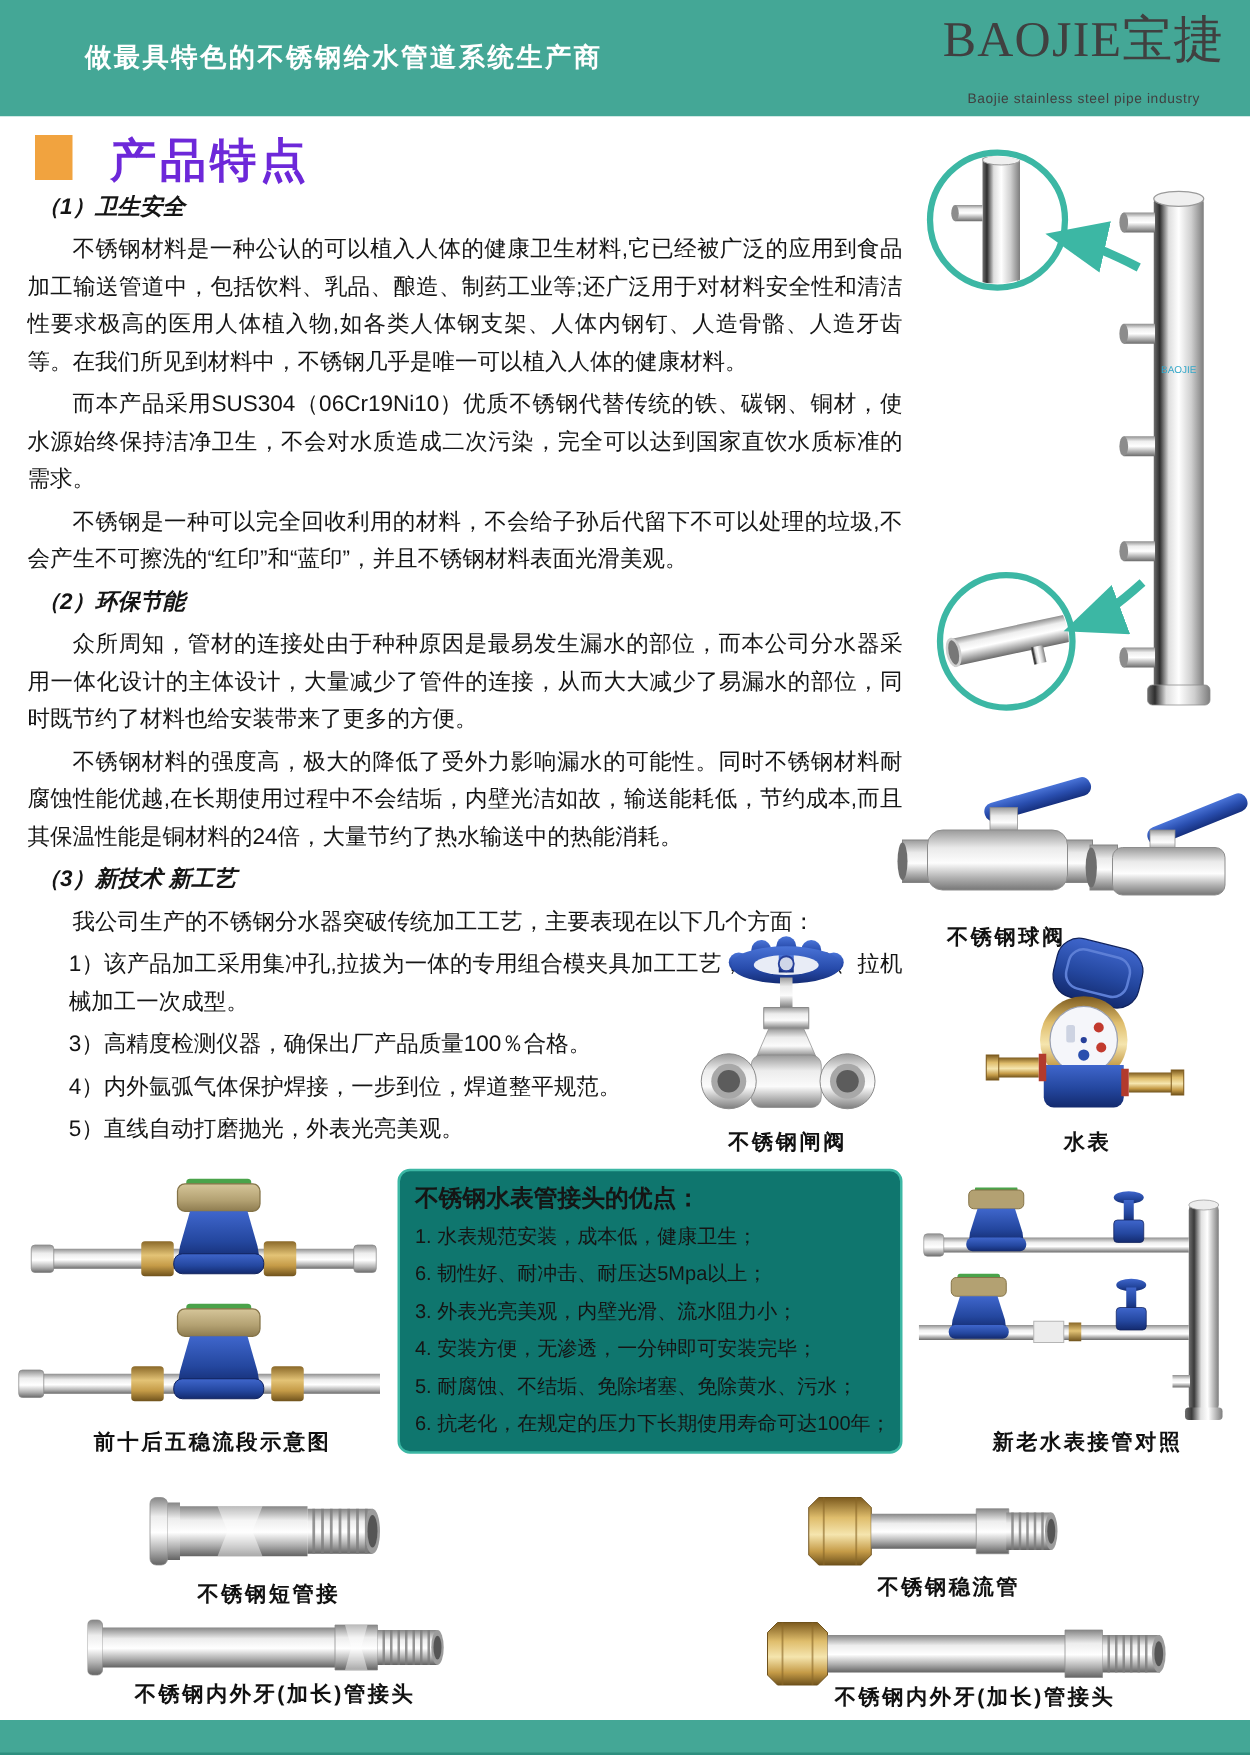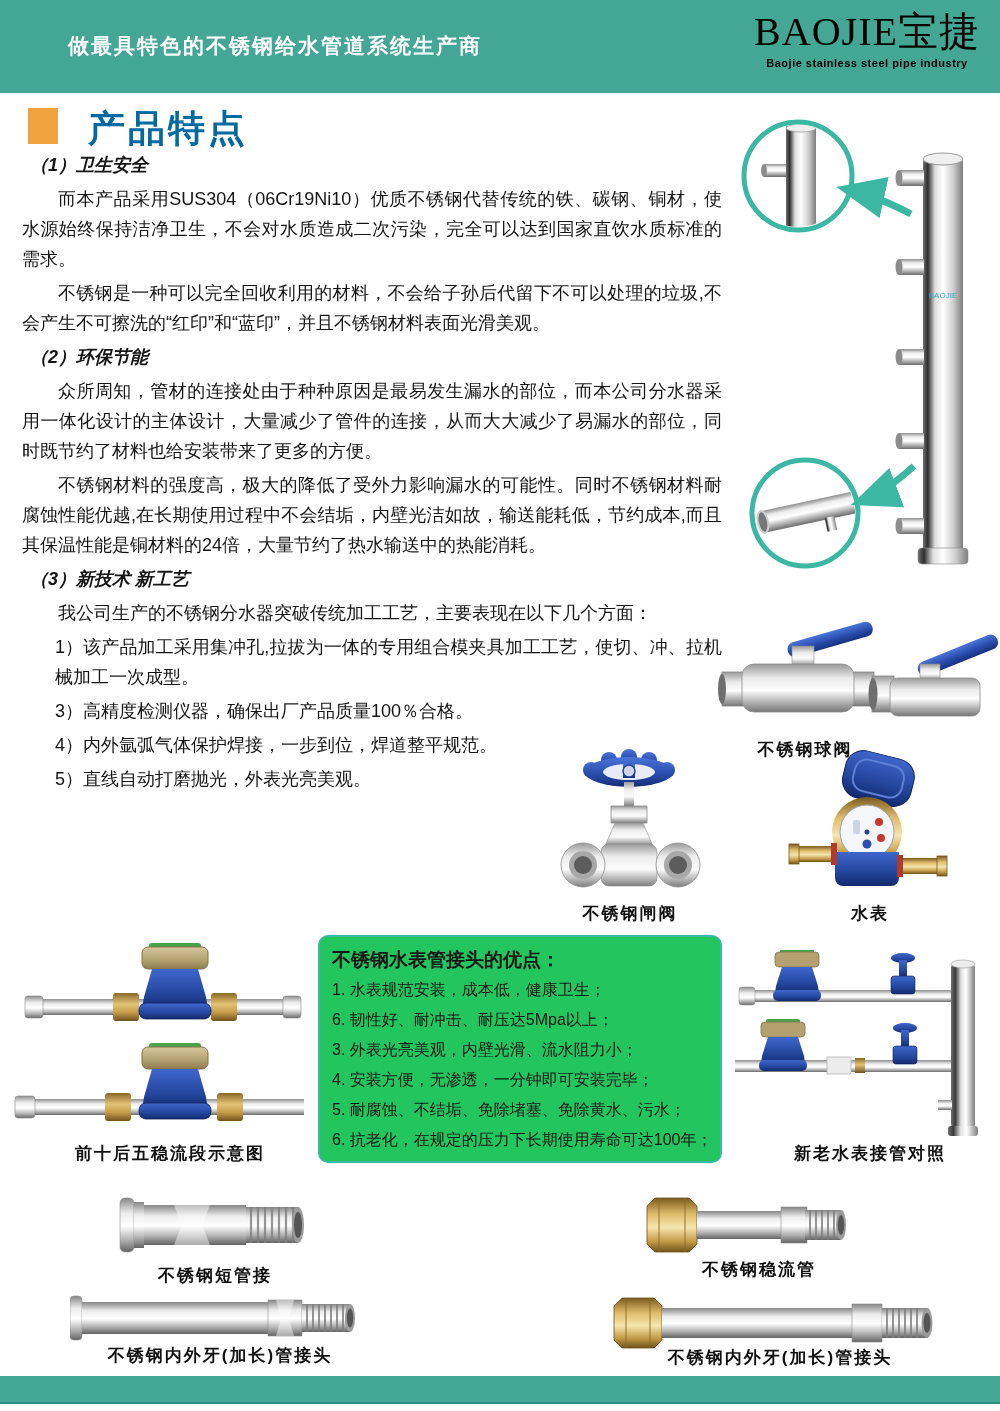--- a/index.html
+++ b/index.html
@@ -4,34 +4,34 @@
 <style>
   html,body{margin:0;padding:0;}
   body{
     width:1000px;height:1411px;position:relative;background:#ffffff;
     font-family:"Liberation Sans","DejaVu Sans",sans-serif;color:#151515;overflow:hidden;
   }
   .abs{position:absolute;}
   
   .header{left:0;top:0;width:1000px;height:93px;background:#44A796;}
   .slogan{left:68px;top:32px;font-size:21px;font-weight:bold;color:#ffffff;letter-spacing:2px;}
-  .logo{left:742px;top:8px;width:250px;text-align:center;color:#000000;}
+  .logo{left:742px;top:8px;width:250px;text-align:center;color:#404040;}
   .logo-main{font-family:"Liberation Serif","DejaVu Serif",serif;font-size:40px;letter-spacing:1px;line-height:48px;}
-  .logo-sub{font-size:11px;font-weight:bold;letter-spacing:.5px;margin-top:1px;}
+  .logo-sub{font-size:11px;font-weight:normal;letter-spacing:.5px;margin-top:17px;}
   
   .orange-sq{left:28px;top:108px;width:30px;height:36px;background:#F1A33F;}
-  .page-title{left:88px;top:104px;font-size:37px;color:#0369a1;letter-spacing:3px;font-weight:bold;}
+  .page-title{left:88px;top:104px;font-size:37px;color:#6d28d9;letter-spacing:3px;font-weight:bold;}
   
   .textcol{left:22px;top:146px;width:700px;font-size:18px;line-height:30px;text-align:justify;}
   .textcol h3{font-size:18px;font-weight:600;margin:4px 0 4px 8px;line-height:30px;font-style:italic;}
   .textcol p{margin:0 0 4px 0;text-indent:2em;}
   .feat-list{list-style:none;margin:0;padding:0 0 0 33px;}
   .feat-list li{margin:0 0 4px 0;line-height:30px;}
   
-  .adv-box{left:318px;top:935px;width:404px;background:#22c55e;border:2px solid #3CB7A4;border-radius:10px;padding:8px 12px 6px 12px;box-sizing:border-box;}
+  .adv-box{left:318px;top:935px;width:404px;background:#0f766e;border:2px solid #3CB7A4;border-radius:10px;padding:8px 12px 6px 12px;box-sizing:border-box;}
   .adv-title{font-size:19px;font-weight:bold;line-height:30px;}
   .adv-box ul{list-style:none;margin:0;padding:0;}
   .adv-box li{font-size:16px;line-height:30px;white-space:nowrap;}
   
   .cap{font-size:17px;font-weight:bold;text-align:center;letter-spacing:2px;color:#111;}
   
   .bottombar{left:0;top:1376px;width:1000px;height:26px;background:#44A796;border-bottom:2px solid #2E8F7F;}
 </style>
 </head>
 <body>
@@ -42,20 +42,21 @@
     <div class="logo-main">BAOJIE宝捷</div>
     <div class="logo-sub">Baojie stainless steel pipe industry</div>
   </div>
 </div>
 
 <div class="abs orange-sq"></div>
 <div class="abs page-title">产品特点</div>
 
 <div class="abs textcol">
   <h3>（1）卫生安全</h3>
+  <p>不锈钢材料是一种公认的可以植入人体的健康卫生材料,它已经被广泛的应用到食品加工输送管道中，包括饮料、乳品、酿造、制药工业等;还广泛用于对材料安全性和清洁性要求极高的医用人体植入物,如各类人体钢支架、人体内钢钉、人造骨骼、人造牙齿等。在我们所见到材料中，不锈钢几乎是唯一可以植入人体的健康材料。</p>
   <p>而本产品采用SUS304（06Cr19Ni10）优质不锈钢代替传统的铁、碳钢、铜材，使水源始终保持洁净卫生，不会对水质造成二次污染，完全可以达到国家直饮水质标准的需求。</p>
   <p>不锈钢是一种可以完全回收利用的材料，不会给子孙后代留下不可以处理的垃圾,不会产生不可擦洗的“红印”和“蓝印”，并且不锈钢材料表面光滑美观。</p>
   <h3>（2）环保节能</h3>
   <p>众所周知，管材的连接处由于种种原因是最易发生漏水的部位，而本公司分水器采用一体化设计的主体设计，大量减少了管件的连接，从而大大减少了易漏水的部位，同时既节约了材料也给安装带来了更多的方便。</p>
   <p>不锈钢材料的强度高，极大的降低了受外力影响漏水的可能性。同时不锈钢材料耐腐蚀性能优越,在长期使用过程中不会结垢，内壁光洁如故，输送能耗低，节约成本,而且其保温性能是铜材料的24倍，大量节约了热水输送中的热能消耗。</p>
   <h3>（3）新技术 新工艺</h3>
   <p>我公司生产的不锈钢分水器突破传统加工工艺，主要表现在以下几个方面：</p>
   <ul class="feat-list">
     <li>1）该产品加工采用集冲孔,拉拔为一体的专用组合模夹具加工工艺，使切、冲、拉机械加工一次成型。</li>
     <li>3）高精度检测仪器，确保出厂产品质量100％合格。</li>

